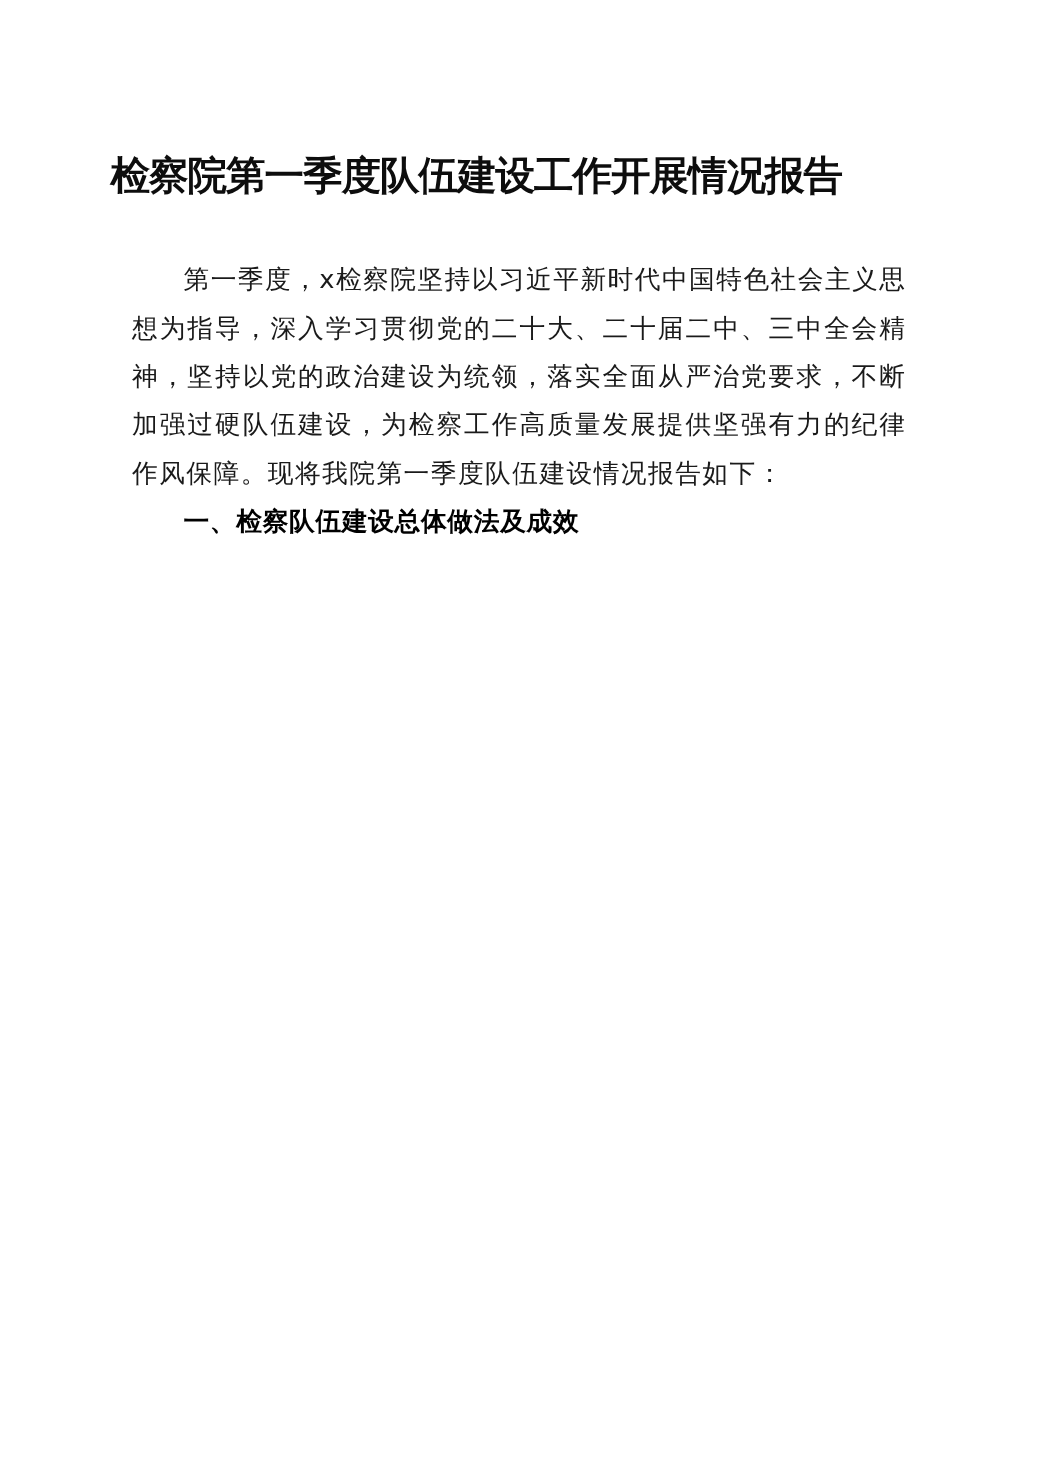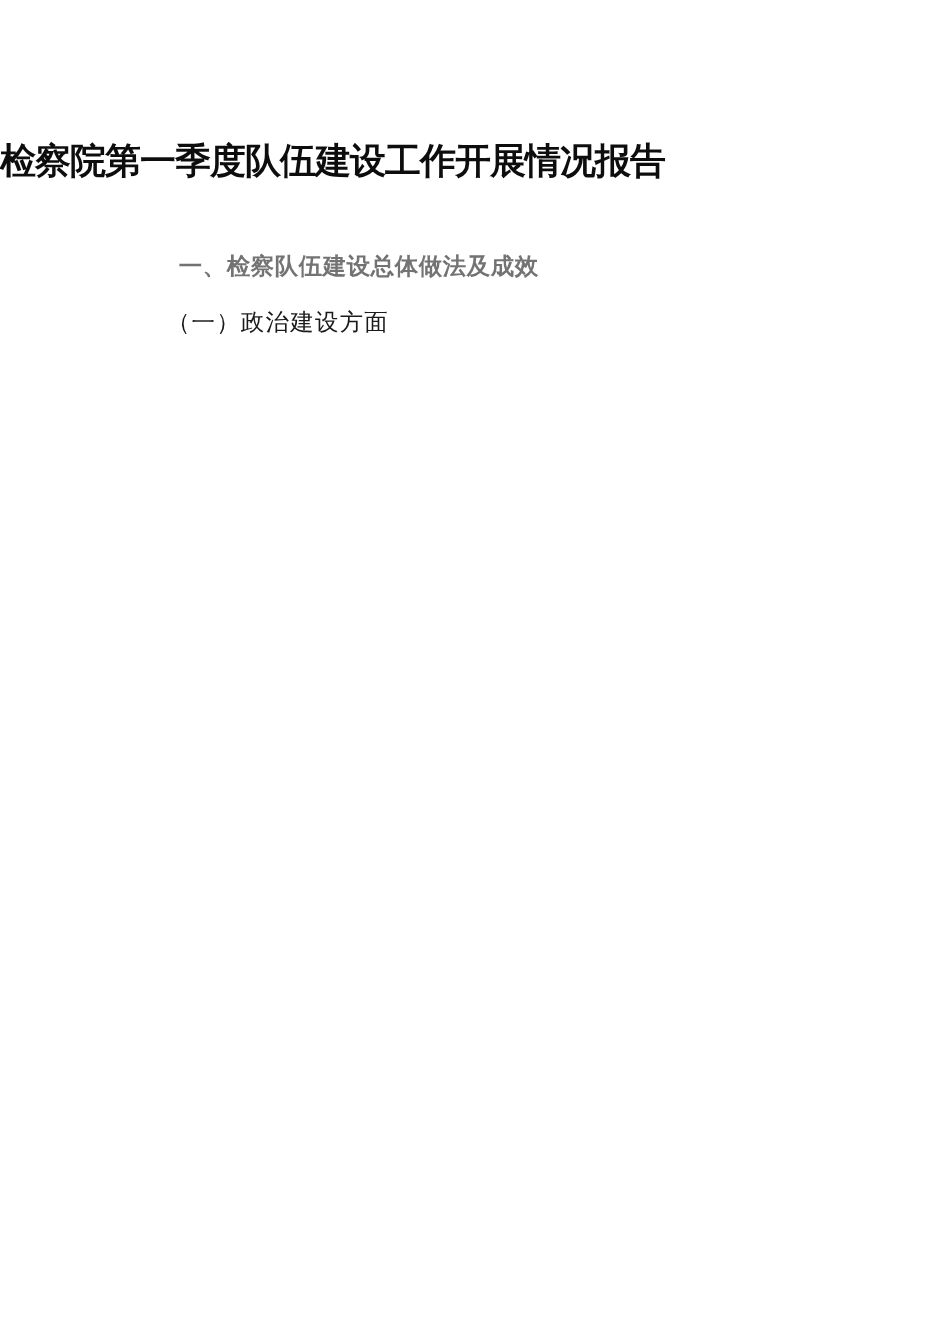--- a/index.html
+++ b/index.html
@@ -20,21 +20,21 @@
       top: 0;
       width: 950px;
       height: 1344px;
       background: #ffffff;
     }
     .title {
       position: absolute;
       left: 0;
       top: 136px;
       width: 866px;
-      text-align: left;
+      text-align: center;
       font-family: "DejaVu Serif", "Liberation Serif", serif;
       font-weight: bold;
       font-size: 36px;
       line-height: 48px;
       letter-spacing: -1px;
       color: #0d0d0d;
       margin: 0;
     }
     .body-text {
       position: absolute;
@@ -47,39 +47,39 @@
       color: #1a1a1a;
       text-align: justify;
       text-justify: inter-character;
       letter-spacing: 1.3px;
     }
     .para {
       margin: 0;
       text-indent: 2em;
     }
     .heading-1 {
-      margin: 12px;
+      margin: 0;
       text-indent: 2em;
       font-weight: bold;
-      color: #737373;
+      color: #000000;
       letter-spacing: 0.6px;
     }
     .heading-2 {
       margin: 0;
       text-indent: 2em;
       color: #1a1a1a;
     }
   </style>
 </head>
 <body>
 
 <div class="page">
   <h1 class="title">检察院第一季度队伍建设工作开展情况报告</h1>
 
   <div class="body-text">
+    <p class="para">第一季度，x检察院坚持以习近平新时代中国特色社会主义思想为指导，深入学习贯彻党的二十大、二十届二中、三中全会精神，坚持以党的政治建设为统领，落实全面从严治党要求，不断加强过硬队伍建设，为检察工作高质量发展提供坚强有力的纪律作风保障。现将我院第一季度队伍建设情况报告如下：</p>
 
     <p class="heading-1">一、检察队伍建设总体做法及成效</p>
 
-    <p class="heading-2">（一）政治建设方面</p>
 
 
   </div>
 </div>
 
 </body></html>

